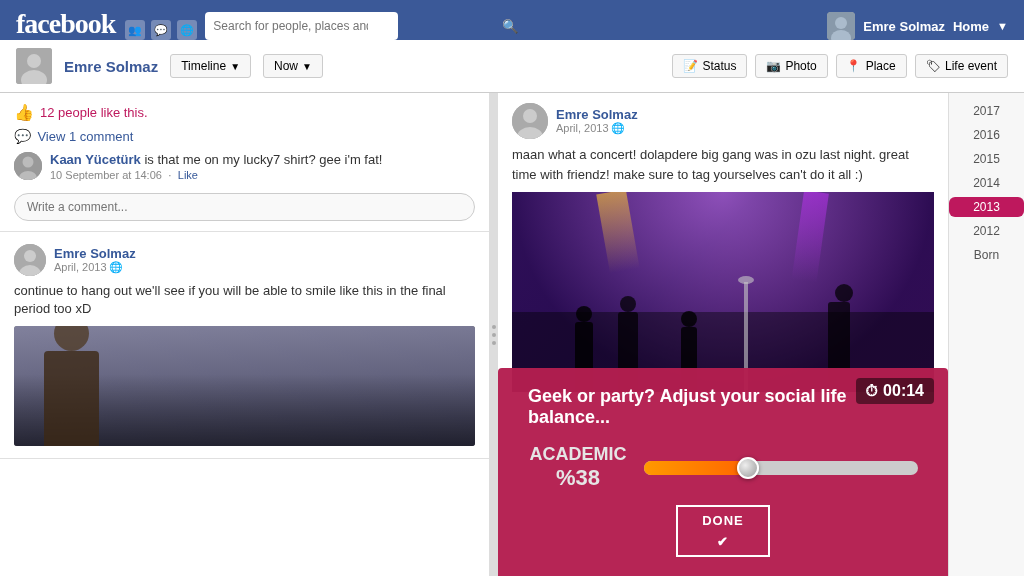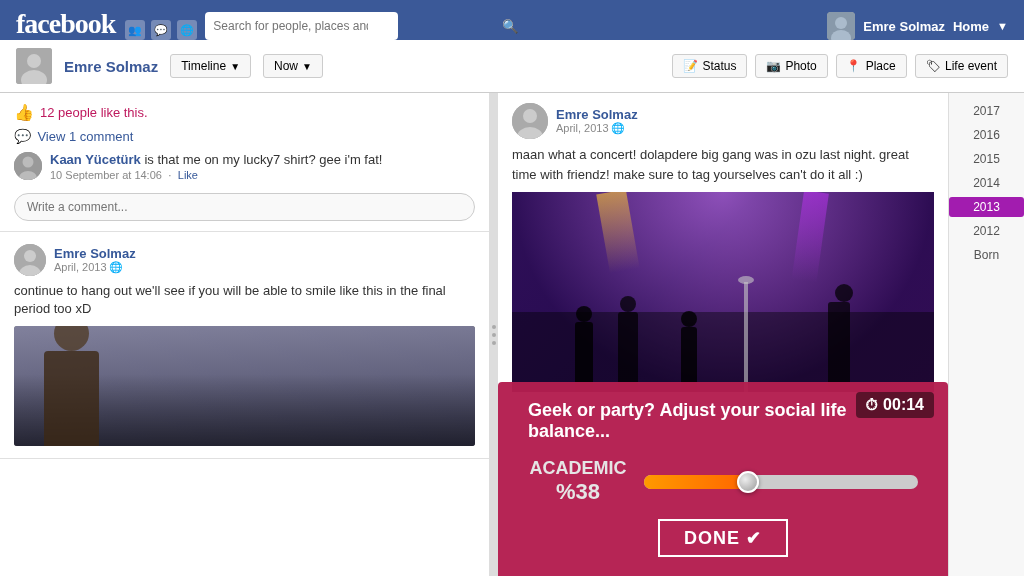--- a/index.html
+++ b/index.html
@@ -221,22 +221,23 @@
       color: #555;
     }
     .year-item {
       padding: 3px 8px;
       border-radius: 3px;
       cursor: pointer;
       width: 100%;
       text-align: center;
     }
     .year-item.active {
-      background: #a21caf;
+      background: #be185d;
       color: white;
+      border-radius: 6px;
     }
 
     
     #overlay {
       position: absolute;
       bottom: 0; left: 0; right: 0;
       background: rgba(180, 30, 80, 0.97);
       z-index: 100;
       padding: 18px 30px 20px;
       border-radius: 4px 4px 0 0;
@@ -298,26 +299,26 @@
       box-shadow: 0 1px 4px rgba(0,0,0,0.4);
       cursor: pointer;
     }
     #done-btn-wrap {
       display: flex; justify-content: center;
     }
     #done-btn {
       border: 2px solid white;
       background: transparent;
       color: white;
-      font-size: 18px;
+      font-size: 13px;
       font-weight: bold;
       padding: 6px 24px;
       cursor: pointer;
       letter-spacing: 1px;
-      display: flex; align-items: center; gap: 6px;
+      display: flex; align-items: center; gap: 6px; flex-direction: column;
     }
 
     
     #col-divider {
       width: 8px;
       background: #ddd;
       display: flex; align-items: center; justify-content: center;
       flex-direction: column;
     }
     .divider-dot { width: 4px; height: 4px; background: #aaa; border-radius: 50%; margin: 2px 0; }

